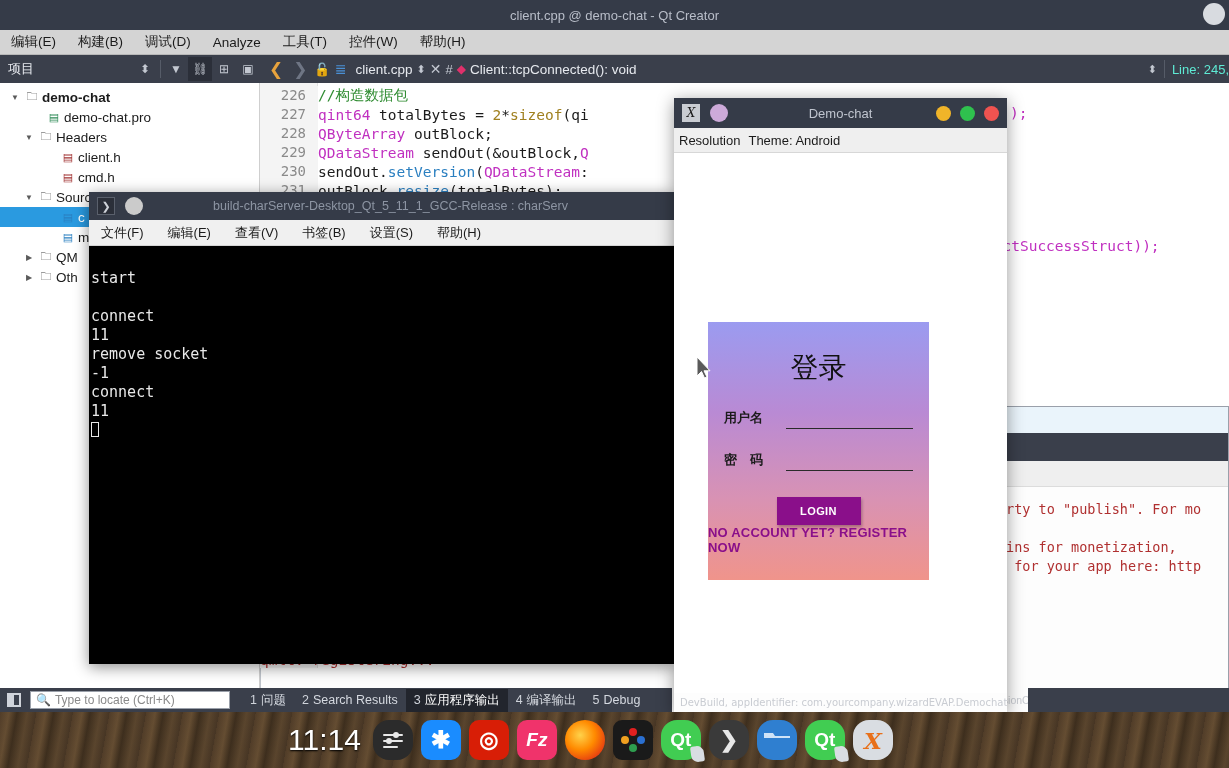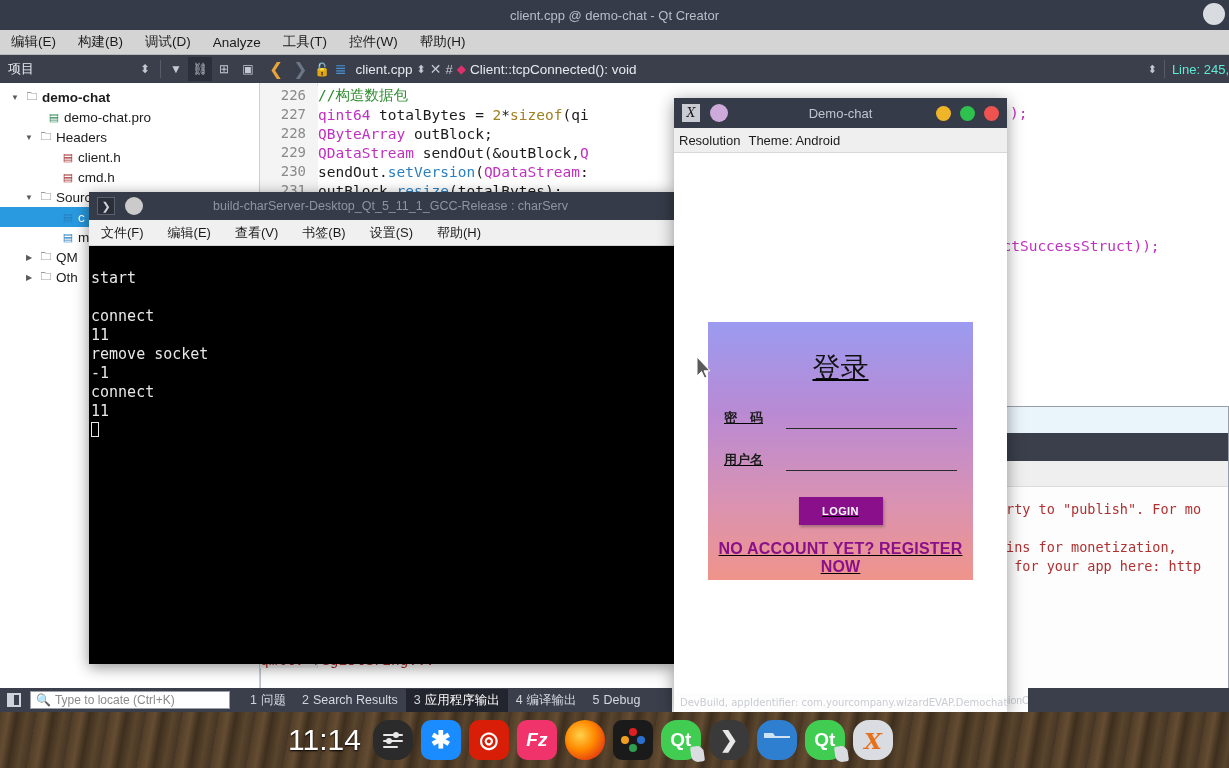--- a/index.html
+++ b/index.html
@@ -180,40 +180,39 @@
   .demo-tb .wbtns { margin-left: auto; display: flex; gap: 9px; }
   .wb { width: 15px; height: 15px; border-radius: 50%; }
   .demo-sub {
     height: 25px; background: #efefef; border-bottom: 1px solid #d7d7d7;
     display: flex; align-items: center; gap: 8px; padding-left: 5px;
     font-size: 13px; color: #1b1b1b;
   }
   .demo-canvas { height: calc(615px - 30px - 25px); background: #ffffff;
                  position: relative; }
   .login-card {
-    position: absolute; left: 34px; top: 169px; width: 265px; height: 258px;
+    position: absolute; left: 34px; top: 169px; width: 221px; height: 258px;
     background: linear-gradient(to bottom, #9b9bf0 0%, #b98ad4 35%, #d892b4 68%, #f0948b 100%);
-    text-decoration: underline;
   }
   .login-title {
     text-align: center; font-size: 28px; color: #111; padding-top: 27px;
     font-family: "DejaVu Sans", sans-serif; font-weight: normal;
   }
   .field-row { display: flex; align-items: flex-end; padding: 0 16px; margin-top: 22px; }
   .field-row .flab { width: 62px; font-size: 13px; font-weight: bold; color: #1b1b1b;
                      padding-bottom: 2px; }
   .field-row .fline { flex: 1; border-bottom: 1px solid #2a2a2a; height: 20px; }
   .login-btn {
     width: 84px; height: 28px; background: #8a0f8a; color: #ffffff;
     font-size: 11px; font-weight: bold; letter-spacing: .4px;
     display: flex; align-items: center; justify-content: center;
     margin: 26px auto 0 auto; box-shadow: 1px 2px 3px rgba(0,0,0,.28);
   }
-  .reg-link { text-align: center; margin-top: 15px; color: #8a0f8a;
-              font-size: 16px; font-weight: bold; letter-spacing: .2px; }
+  .reg-link { color: #8a0f8a;
+              font-size: 13px; font-weight: bold; letter-spacing: .2px; }
   .demo-foot { position:absolute; left:0; bottom:0; width:333px; height:20px;
                background:#fdfdfd; overflow:hidden; }
   .demo-foot span { font-size: 10px; color: #c9ccd2;
                     font-family:"DejaVu Sans", sans-serif; white-space:nowrap;
                     display:block; padding:4px 0 0 6px;}
 
   
   .cursor { position: absolute; left: 697px; top: 357px; width: 0; height: 0; }
   .cursor svg { display:block; }
 
@@ -461,25 +460,25 @@
       </span>
     </div>
     <div class="demo-sub">
       <span>Resolution</span>
       <span>Theme: Android</span>
     </div>
     <div class="demo-canvas">
       <div class="login-card">
         <div class="login-title">登录</div>
         <div class="field-row">
+          <span class="flab">用户名</span>
+          <span class="fline"></span>
+        </div>
+        <div class="field-row">
           <span class="flab">密　码</span>
-          <span class="fline"></span>
-        </div>
-        <div class="field-row">
-          <span class="flab">用户名</span>
           <span class="fline"></span>
         </div>
         <div class="login-btn">LOGIN</div>
         <div class="reg-link">NO ACCOUNT YET? REGISTER NOW</div>
       </div>
       <div class="demo-foot">
         <span>DevBuild, appIdentifier: com.yourcompany.wizardEVAP.Demochat, versionCode: 1 (use th</span>
       </div>
     </div>
   </div>

